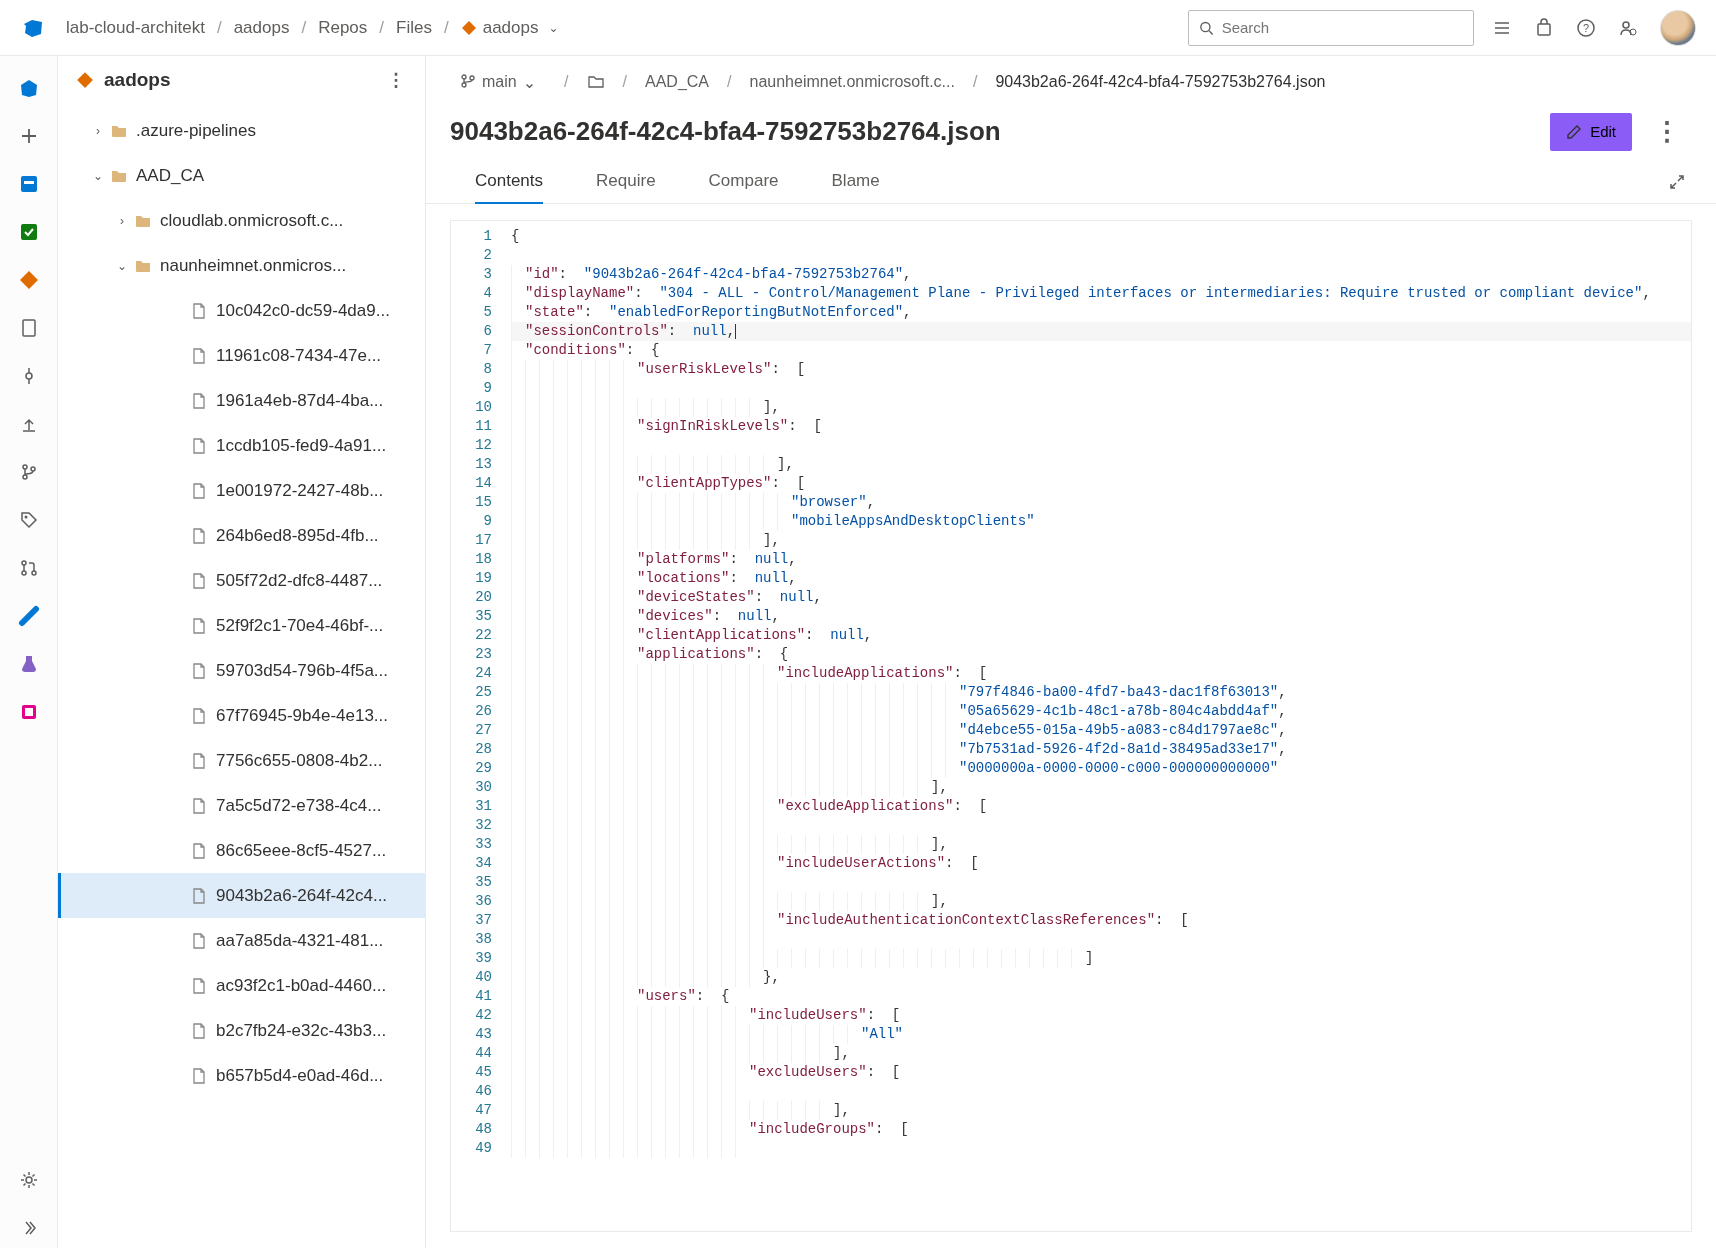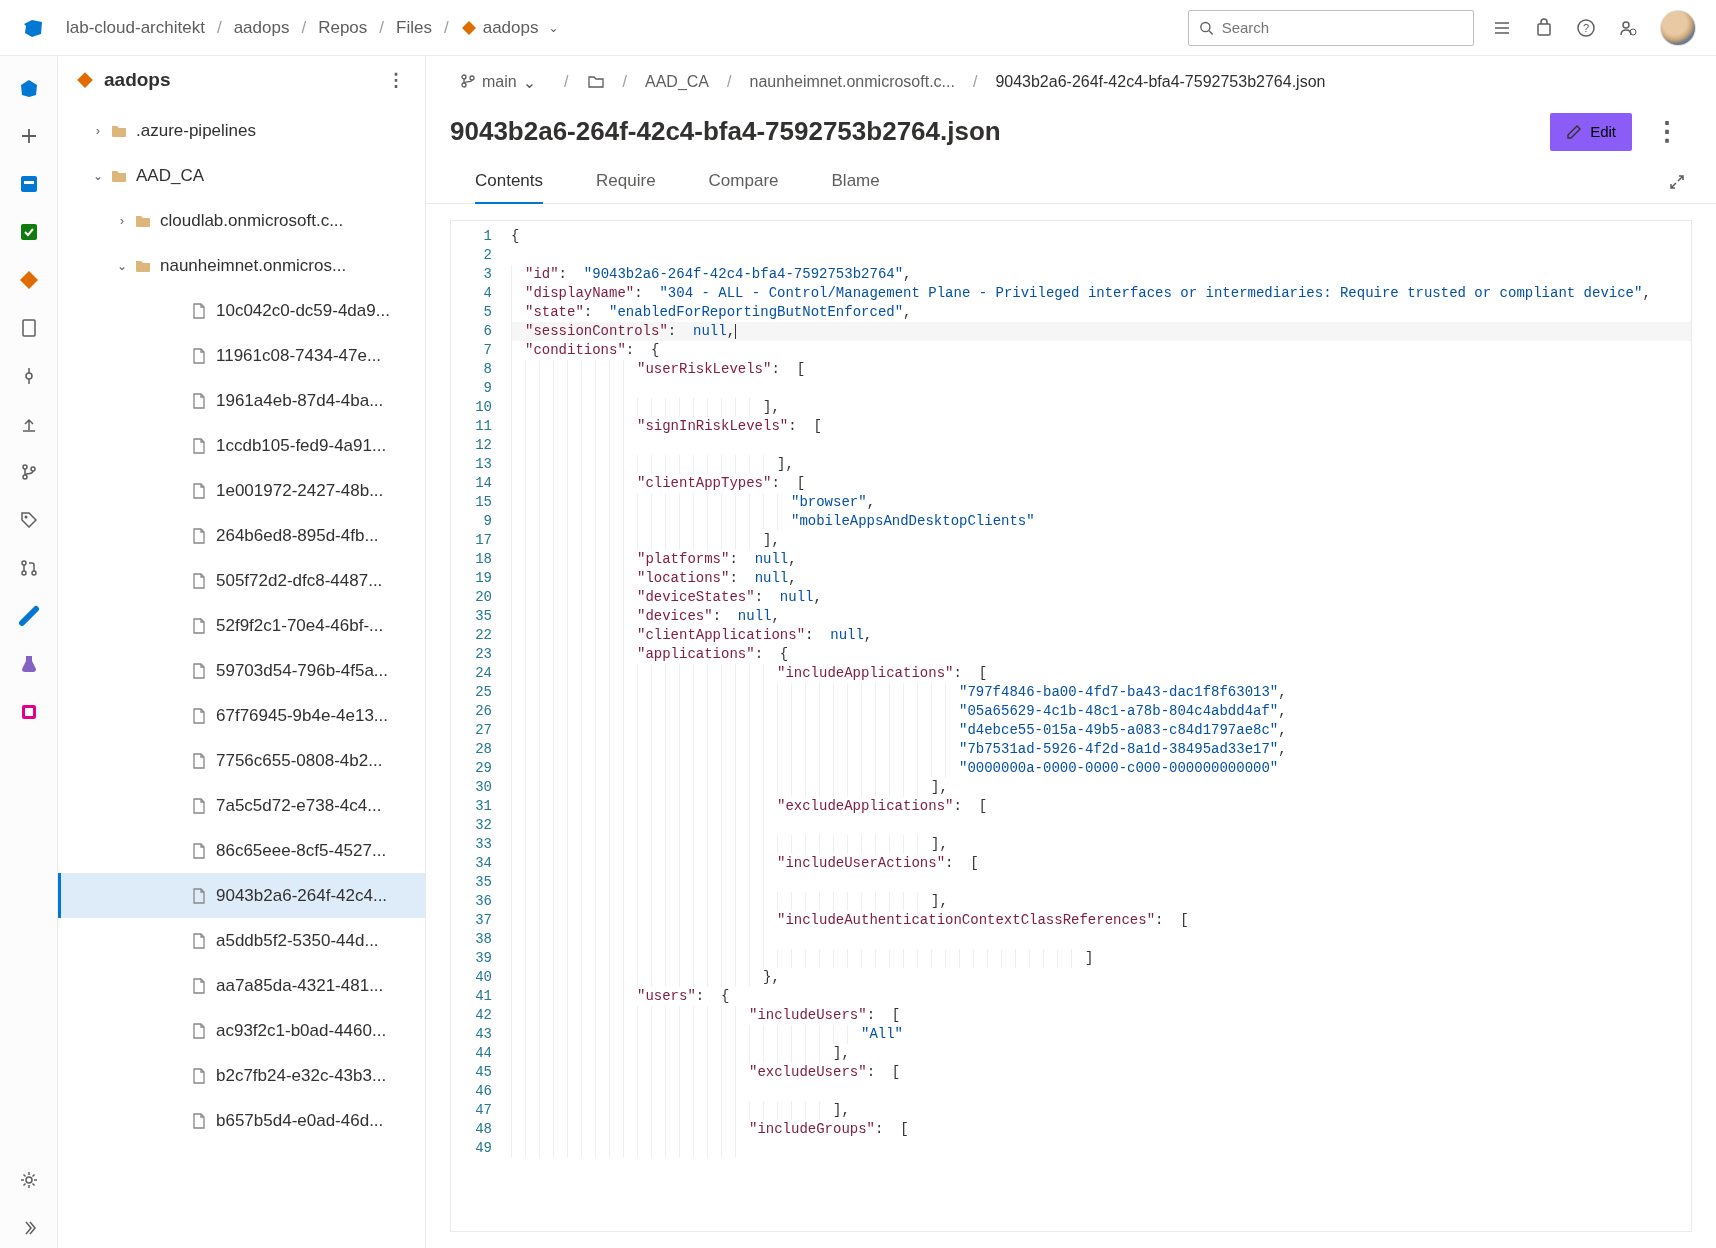--- a/index.html
+++ b/index.html
@@ -474,29 +474,20 @@
           <span class="tree-label">86c65eee-8cf5-4527...</span>
         </div>
         <div class="tree-row depth-4 selected">
           <span class="tree-icon">
             <svg width="18" height="18" viewBox="0 0 18 18">
               <path class="file-icon-stroke" d="M4 2h7l3 3v11H4V2z"></path>
               <path class="file-icon-stroke" d="M11 2v3h3"></path>
             </svg>
           </span>
           <span class="tree-label">9043b2a6-264f-42c4...</span>
-        </div>
-        <div class="tree-row depth-4">
-          <span class="tree-icon">
-            <svg width="18" height="18" viewBox="0 0 18 18">
-              <path class="file-icon-stroke" d="M4 2h7l3 3v11H4V2z"></path>
-              <path class="file-icon-stroke" d="M11 2v3h3"></path>
-            </svg>
-          </span>
-          <span class="tree-label">a5ddb5f2-5350-44d...</span>
         </div>
         <div class="tree-row depth-4">
           <span class="tree-icon">
             <svg width="18" height="18" viewBox="0 0 18 18">
               <path class="file-icon-stroke" d="M4 2h7l3 3v11H4V2z"></path>
               <path class="file-icon-stroke" d="M11 2v3h3"></path>
             </svg>
           </span>
           <span class="tree-label">aa7a85da-4321-481...</span>
         </div>

